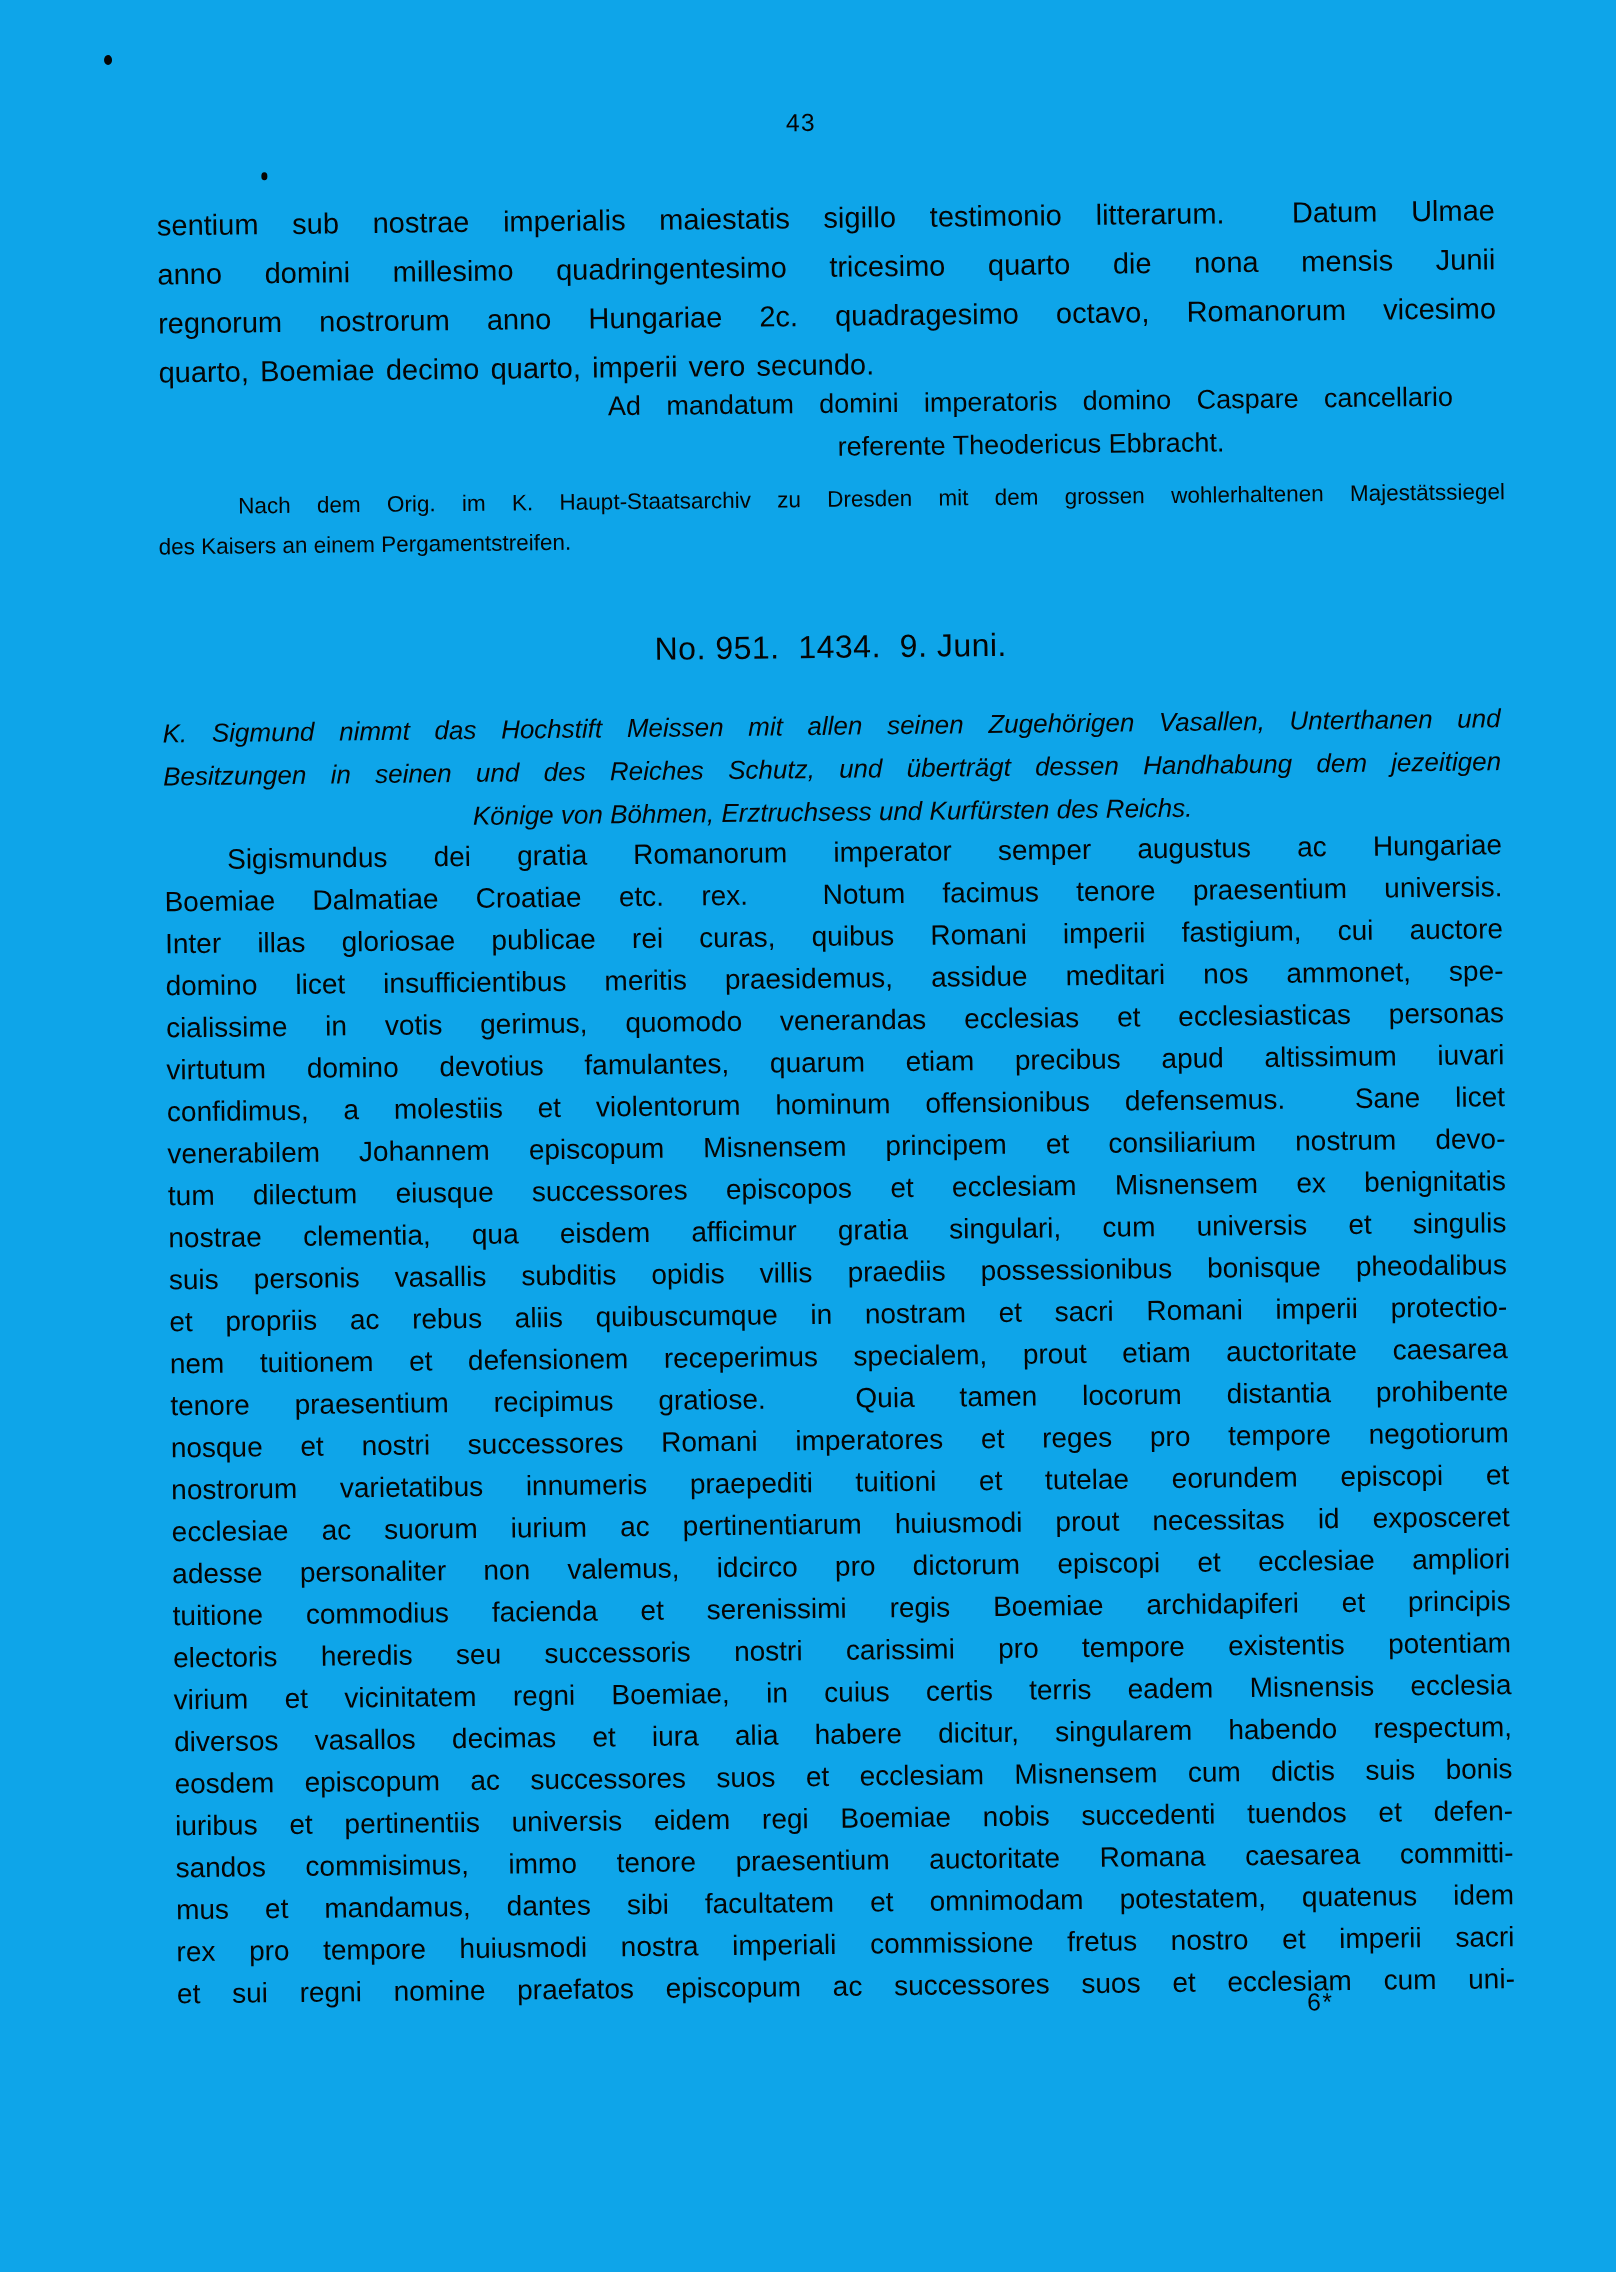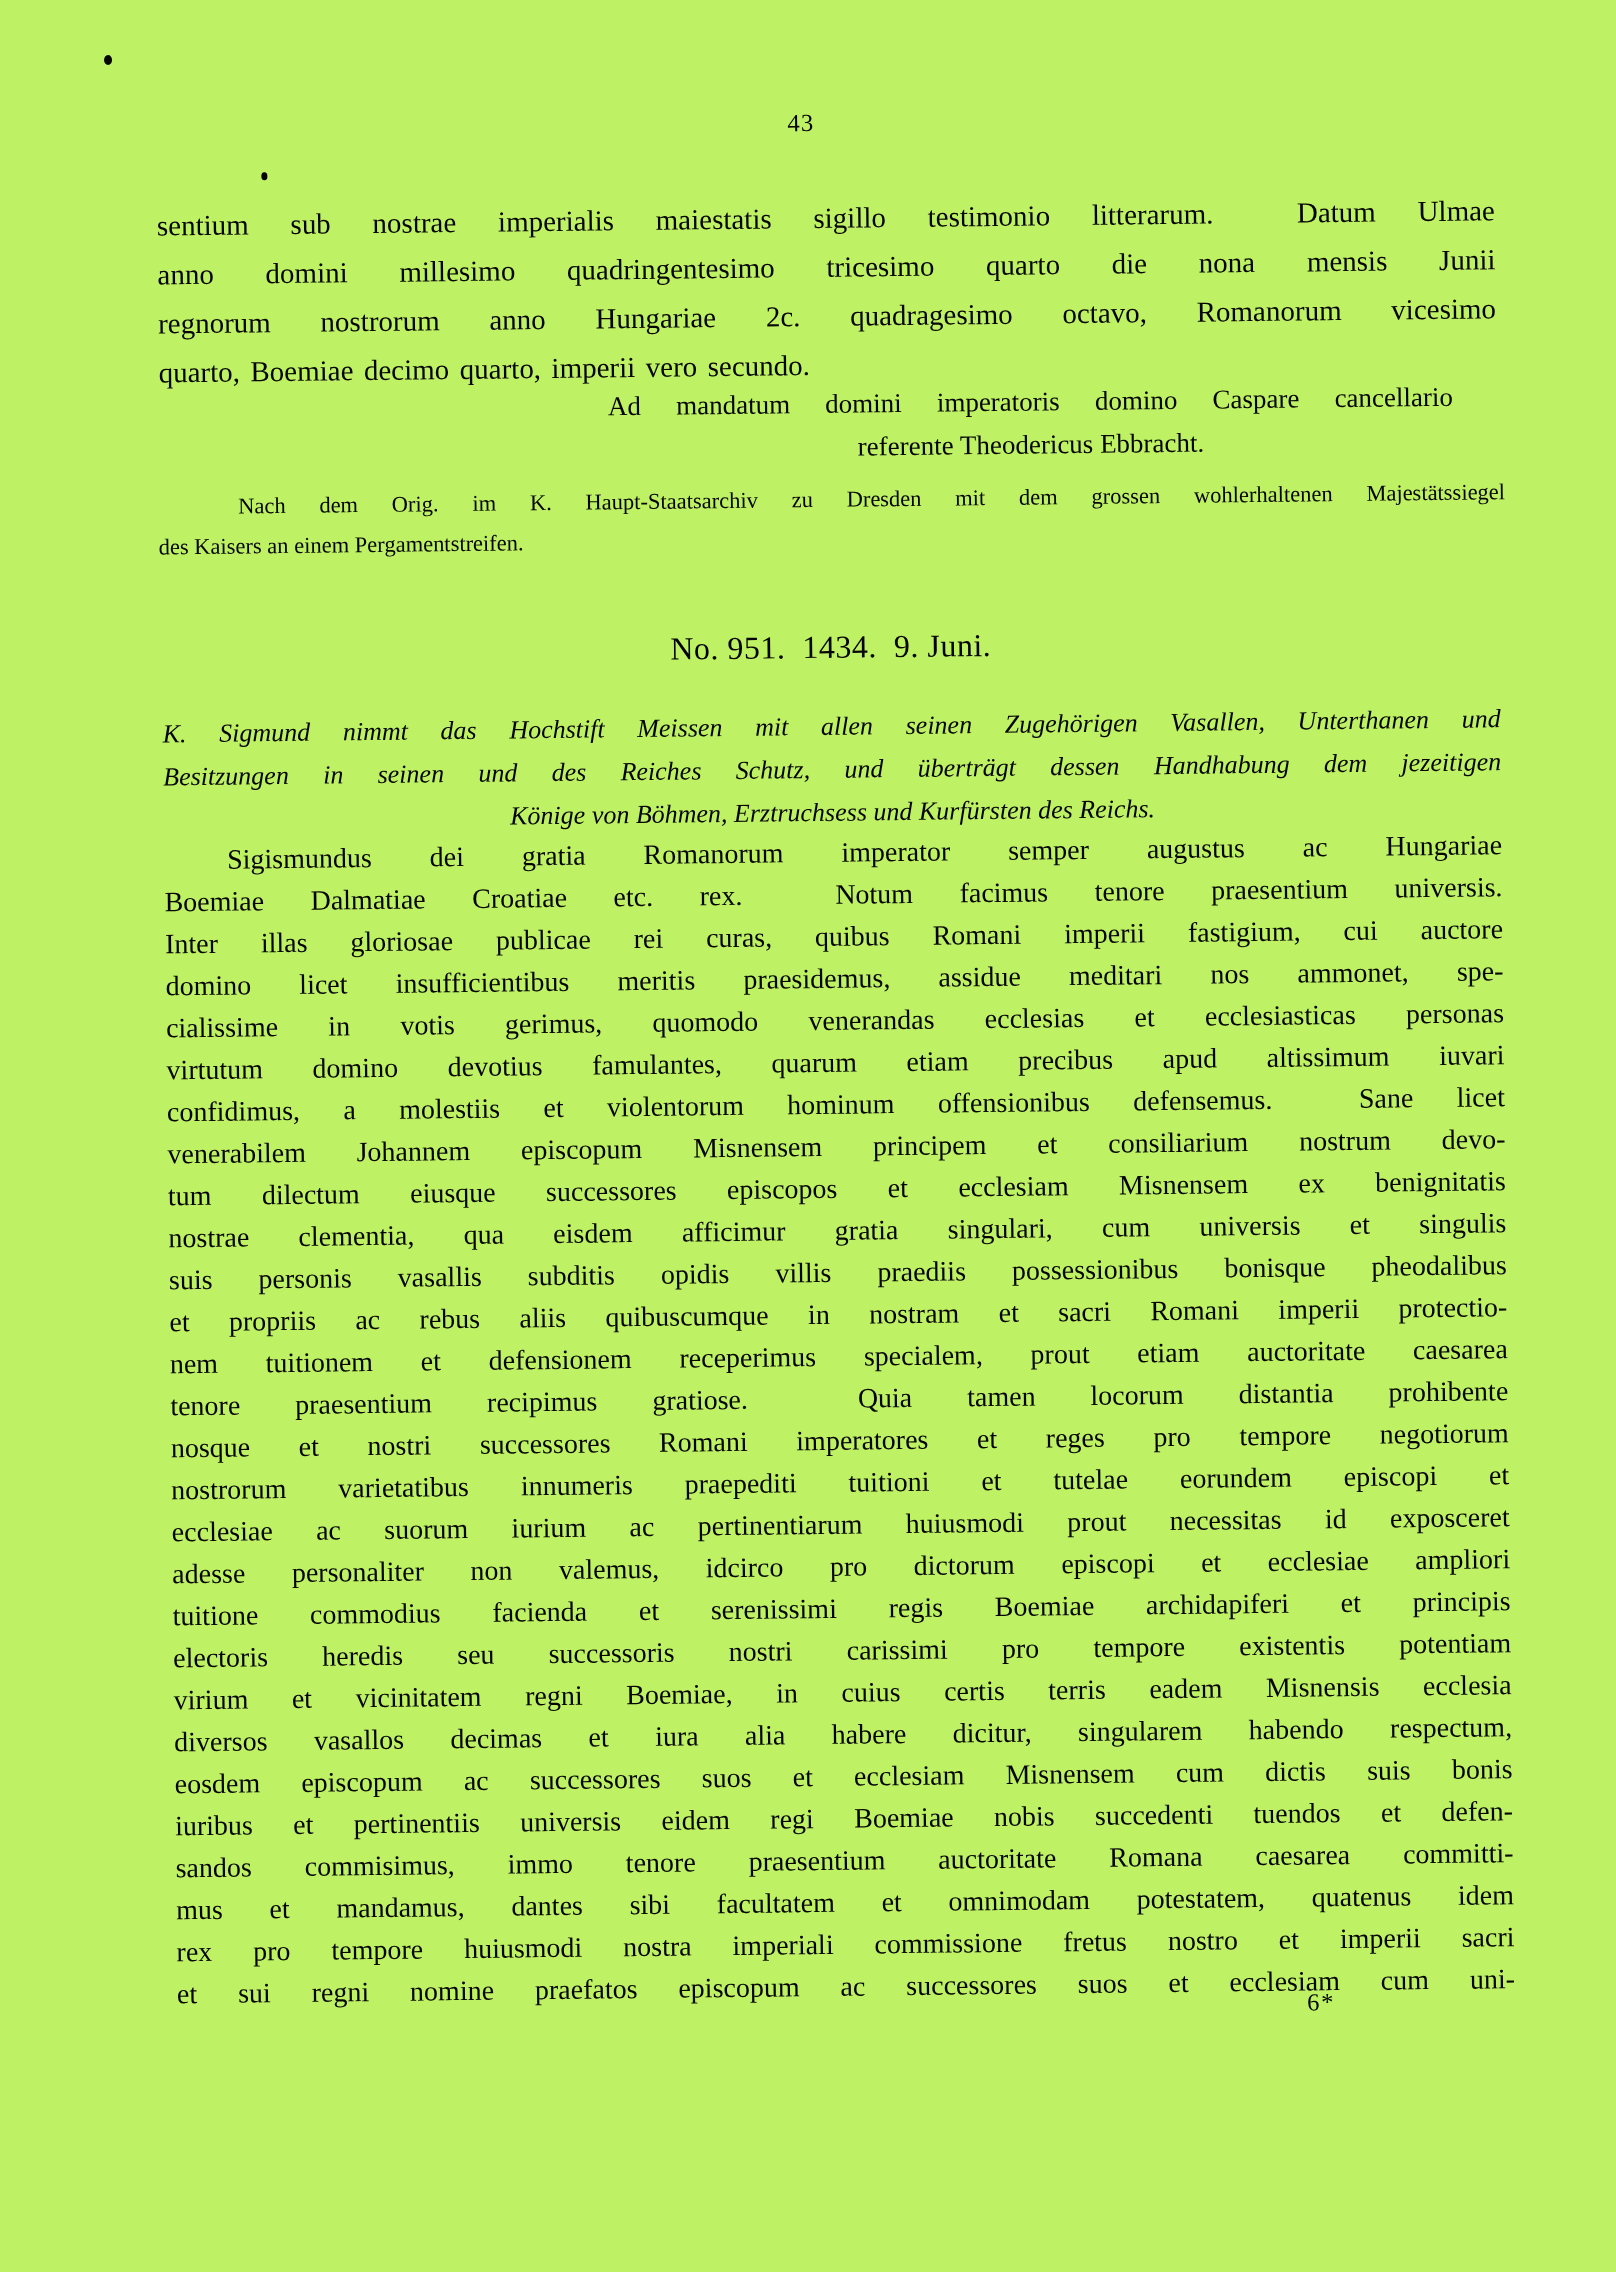--- a/index.html
+++ b/index.html
@@ -4,23 +4,23 @@
 <style>
   html, body {
     margin: 0;
     padding: 0;
     background: #ffffff;
   }
   .page {
     position: relative;
     width: 1616px;
     height: 2273px;
-    background: #bef264;
+    background: #0ea5e9;
     overflow: hidden;
-    font-family: Liberation Serif, serif;
+    font-family: Liberation Sans, sans-serif;
     color: #050505;
   }
   .tilt {
     position: absolute;
     left: 0; top: 0; width: 1616px; height: 2273px;
     transform: rotate(-0.65deg);
     transform-origin: 45% 45%;
   }
   .abs { position: absolute; }
   .ink-dot {

